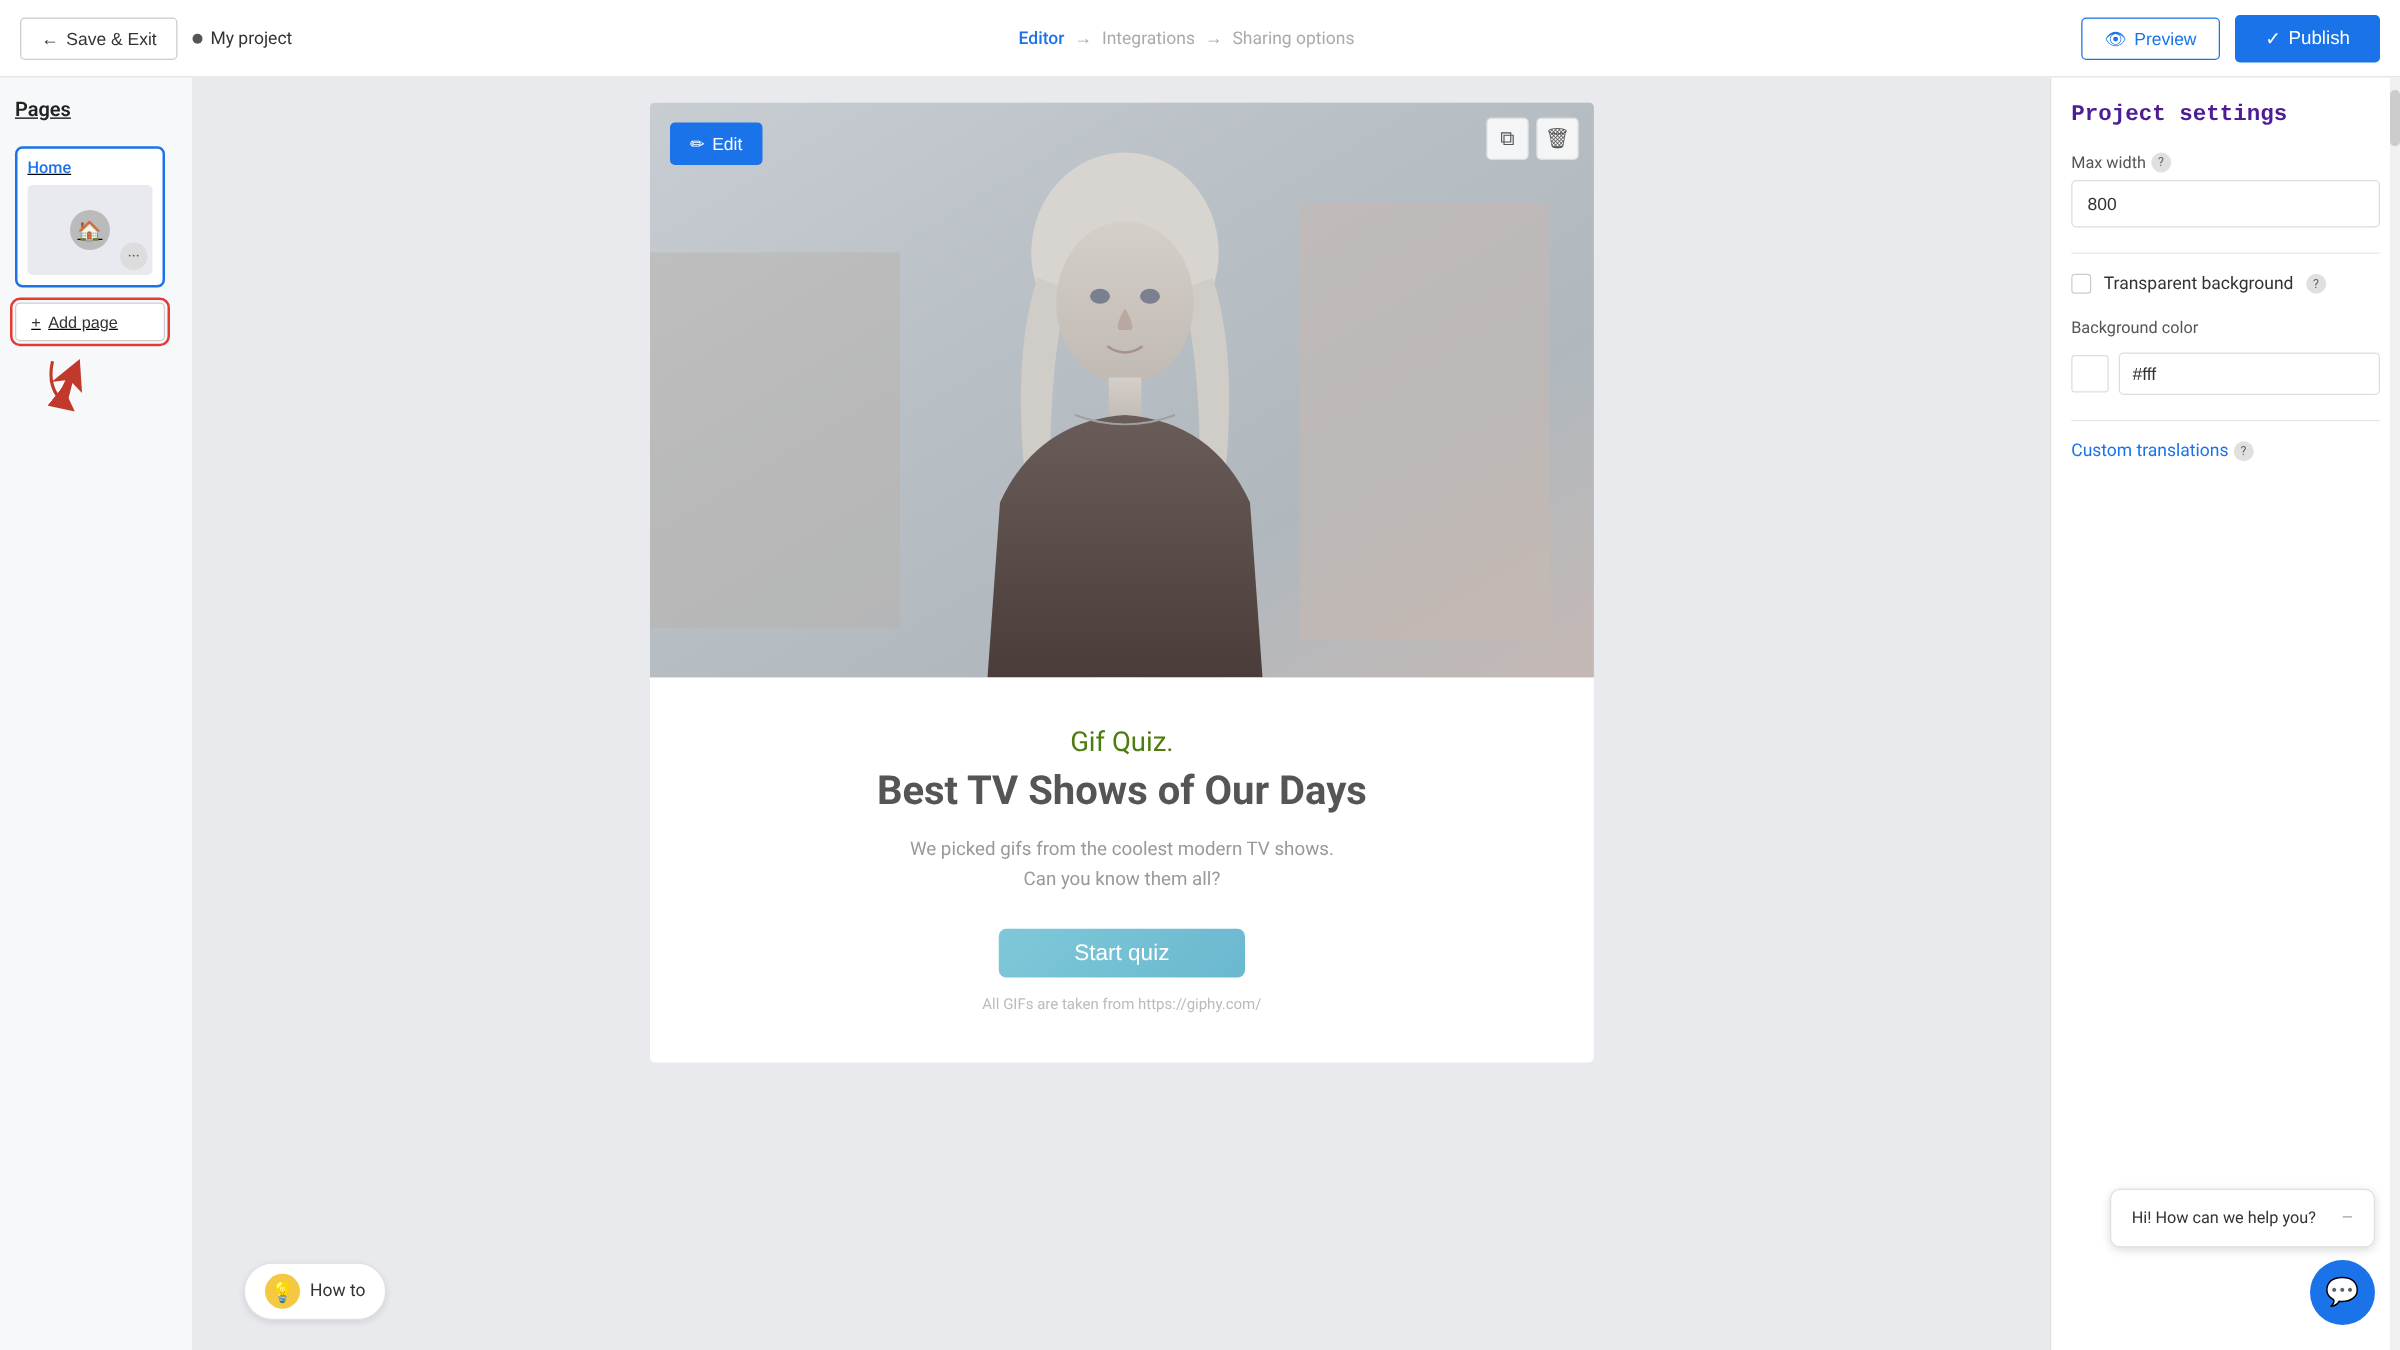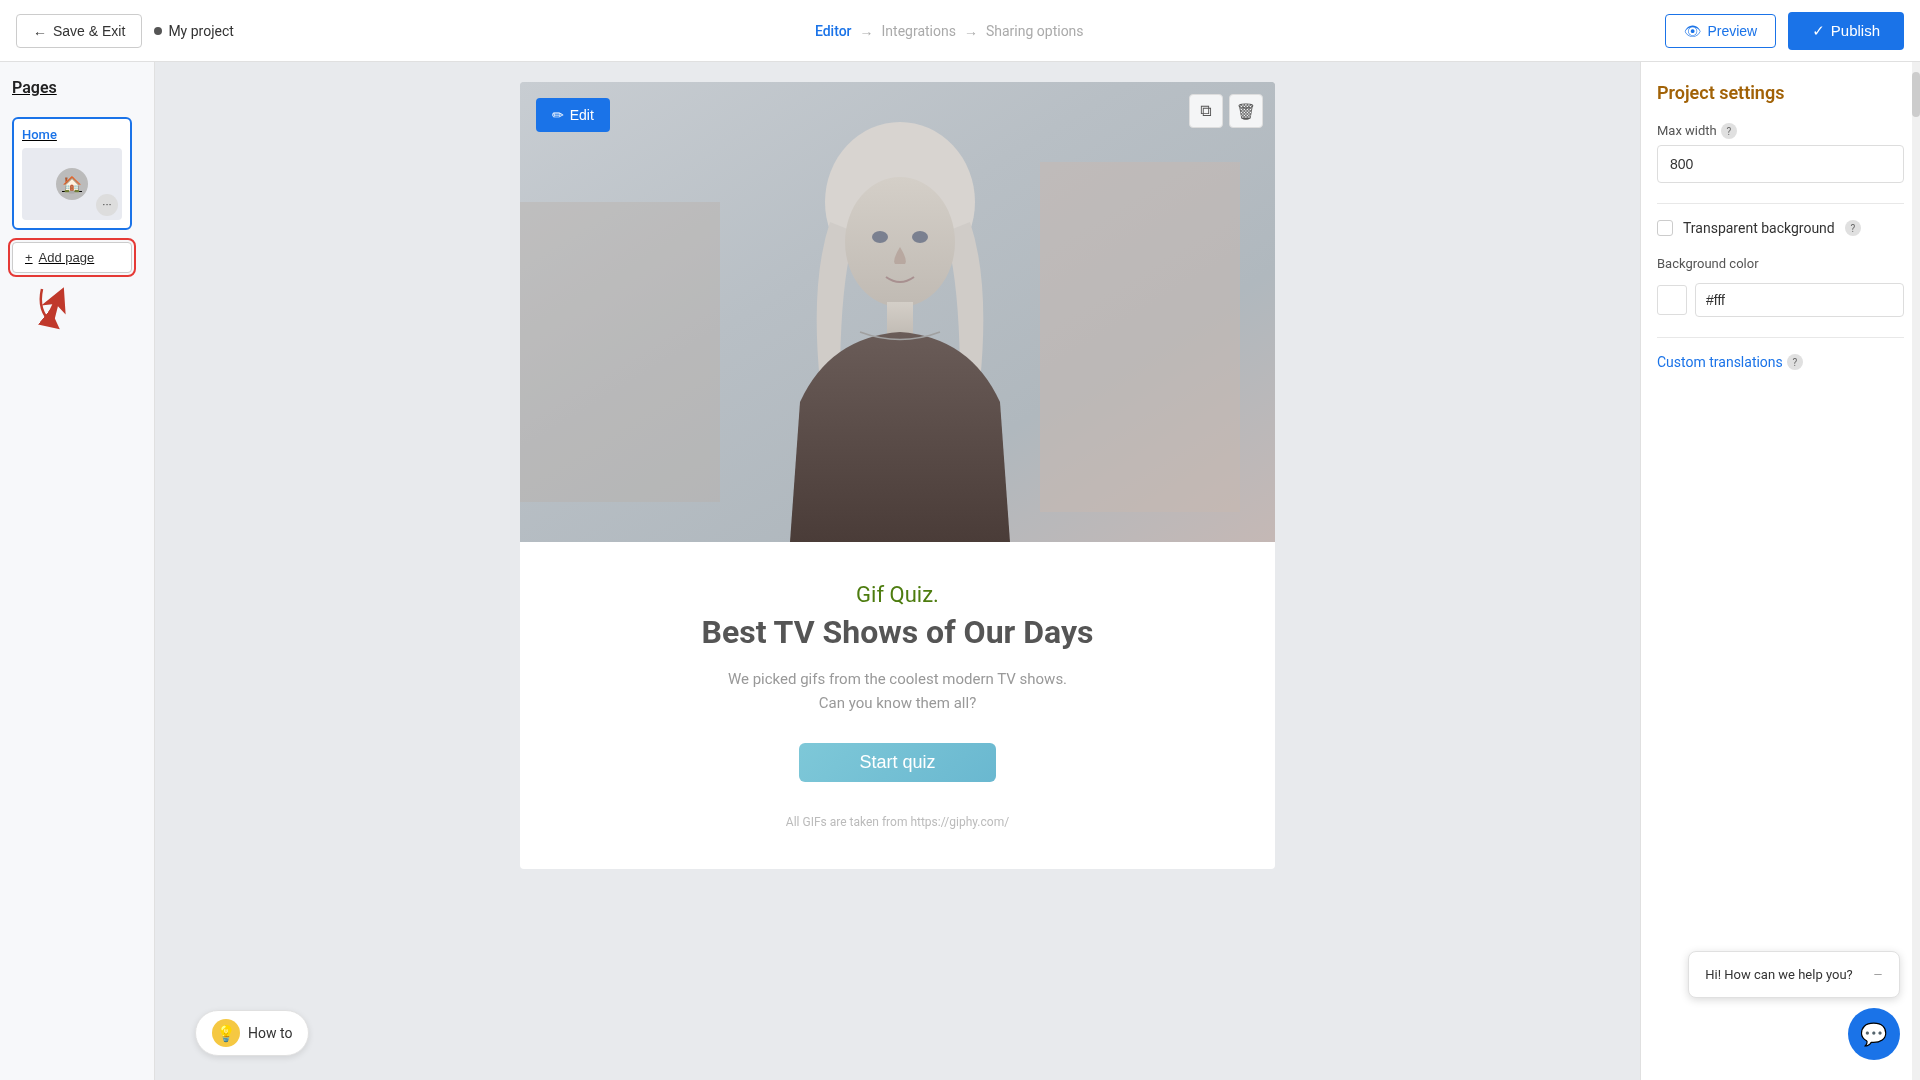--- a/index.html
+++ b/index.html
@@ -121,38 +121,38 @@
       background: #fff; padding: 40px 30px; text-align: center; border-radius: 0 0 4px 4px;
     }
     .quiz-subtitle { font-size: 22px; color: #4d7c0f; margin-bottom: 6px; }
     .quiz-title { font-size: 32px; font-weight: 700; color: #555; margin-bottom: 16px; }
     .quiz-desc { font-size: 15px; color: #999; line-height: 1.6; margin-bottom: 28px; }
     .quiz-start-btn {
       background: linear-gradient(135deg, #7ec8d8, #6ab8d0);
       color: #fff; border: none; border-radius: 6px;
       padding: 9px 60px; font-size: 18px; cursor: pointer; display: inline-block;
     }
-    .quiz-footer { font-size: 12px; color: #bbb; margin-top: 33px; }
+    .quiz-footer { font-size: 12px; color: #bbb; margin-top: 14px; }
 
     
     .how-to-btn {
       position: fixed; bottom: 24px; left: 155px; margin-left: 20px;
       display: flex; align-items: center; gap: 8px;
       background: #fff; border: 1px solid #e0e0e0; border-radius: 24px;
       padding: 10px 16px; font-size: 14px; cursor: pointer; color: #333; z-index: 100;
     }
     .how-to-icon { width: 28px; height: 28px; border-radius: 50%; background: #f5c842; display: flex; align-items: center; justify-content: center; font-size: 16px; }
 
     
     .right-sidebar {
       width: 280px; background: #fff; border-left: 1px solid #e0e0e0;
       padding: 20px 16px; flex-shrink: 0; overflow-y: auto;
     }
-    .settings-title { font-size: 18px; font-weight: 600; color: #a16207; margin-bottom: 20px; }
-    .settings-label { font-size: 13px; color: #555; margin-bottom: 6px; display: flex; align-items: flex-start; gap: 4px; }
+    .settings-title { font-size: 18px; font-weight: 600; color: #4c1d95; margin-bottom: 20px; font-family: Liberation Mono, monospace; }
+    .settings-label { font-size: 13px; color: #555; margin-bottom: 6px; display: flex; align-items: center; gap: 4px; }
     .settings-input {
       width: 100%; border: 1px solid #ddd; border-radius: 4px;
       padding: 10px 12px; font-size: 14px; color: #333; outline: none;
     }
     .settings-section { margin-bottom: 20px; }
     .settings-divider { border: none; border-top: 1px solid #e8e8e8; margin: 16px 0; }
 
     .checkbox-row { display: flex; align-items: center; gap: 10px; }
     .checkbox-custom { width: 16px; height: 16px; border: 1px solid #ccc; border-radius: 3px; background: #fff; flex-shrink: 0; }
     .checkbox-label { font-size: 14px; color: #333; }

